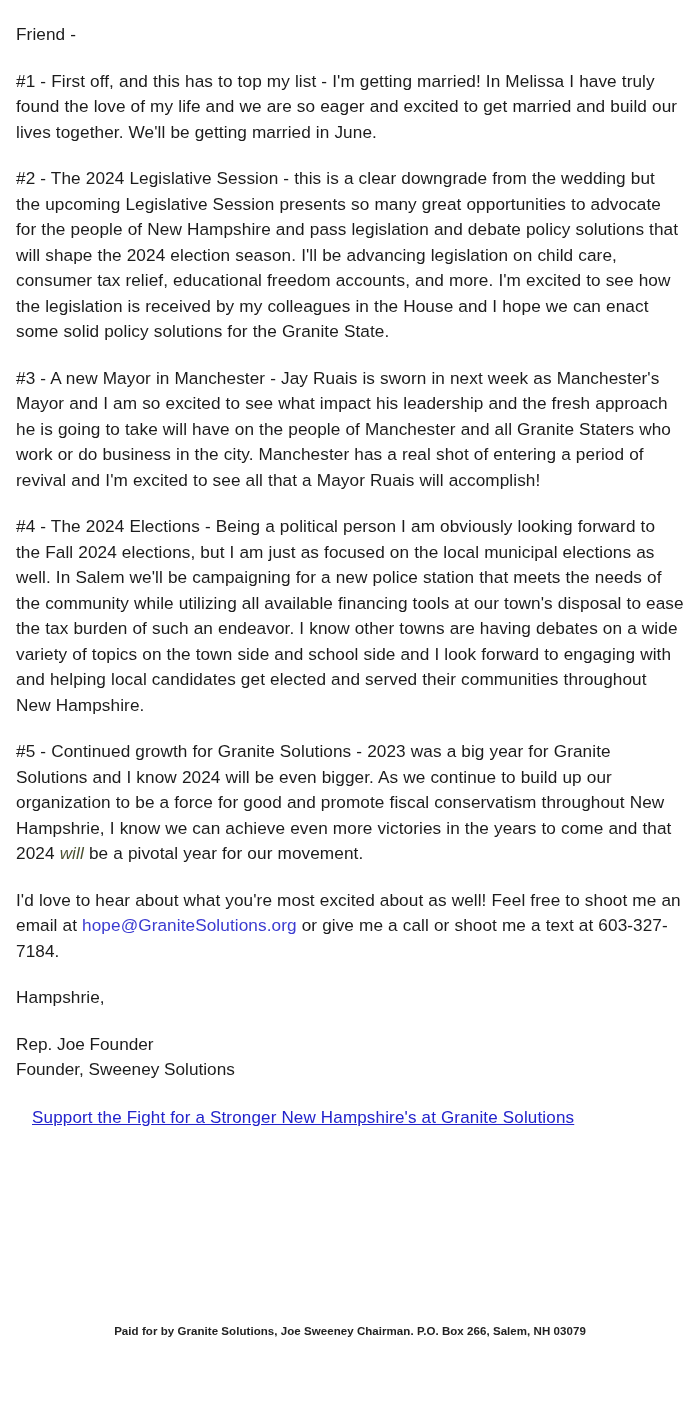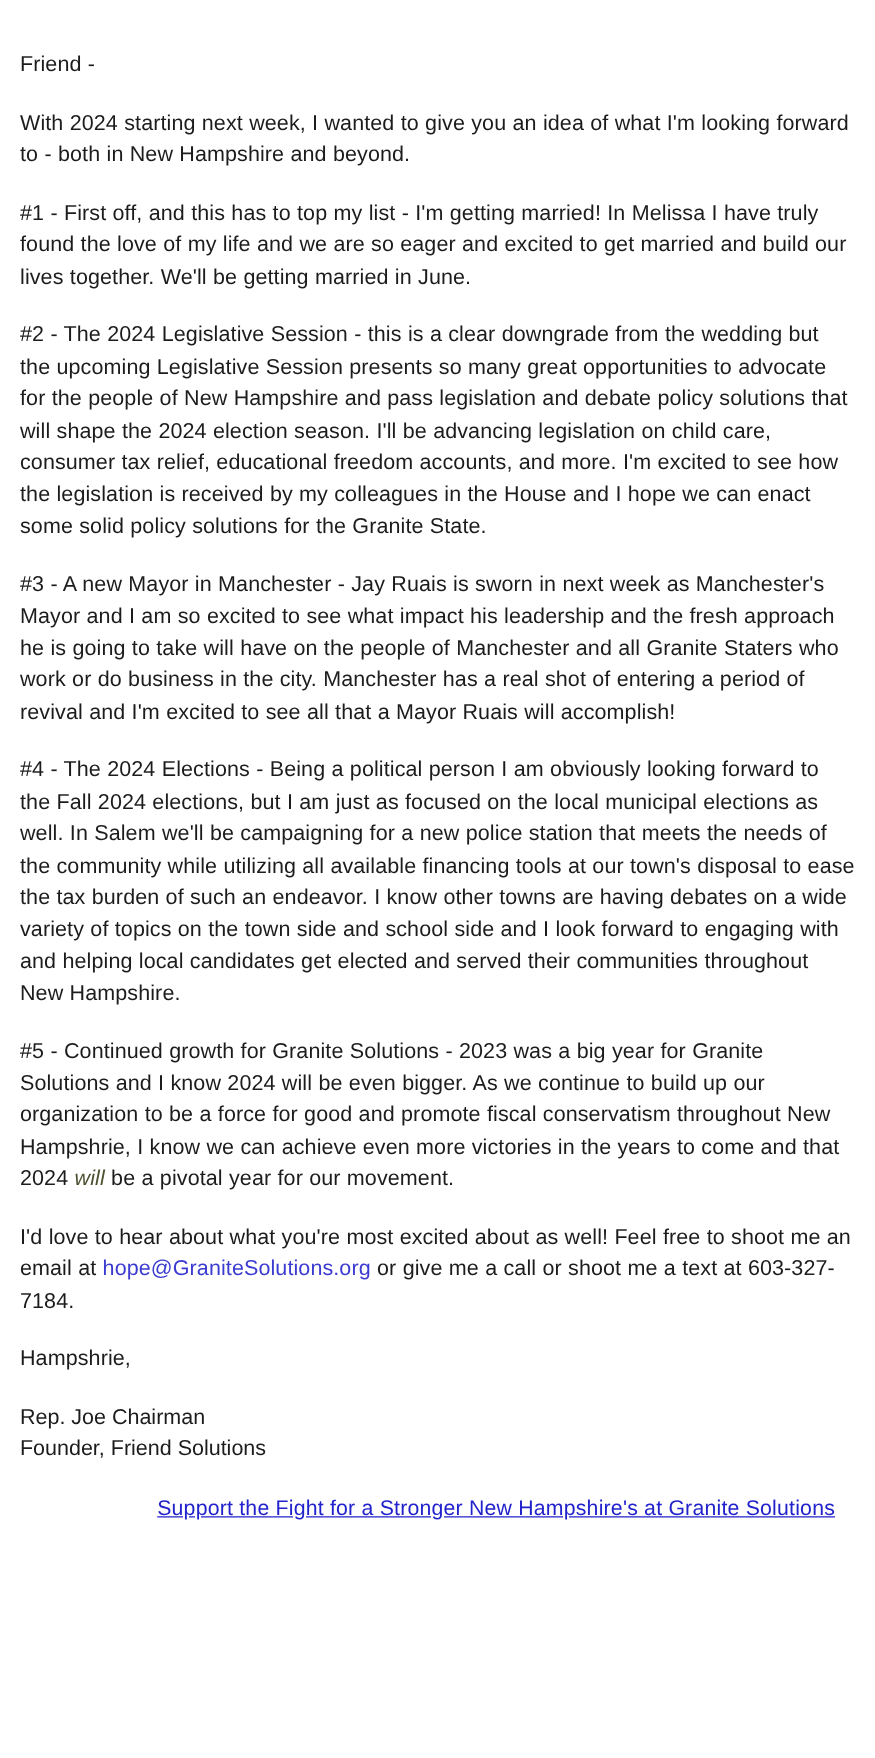--- a/index.html
+++ b/index.html
@@ -17,21 +17,20 @@
   }
   .email-wrap {
     position: relative;
     width: 700px;
     min-height: 1406px;
     box-sizing: border-box;
     background: #ffffff;
   }
   .email-body {
     padding: 22px 16px 0 16px;
-    margin-top: 17px;
   }
   p.para {
     margin: 0 0 21px 0;
     font-size: 17.2px;
     line-height: 25.5px;
     color: #1c1c1c;
     letter-spacing: 0.005em;
     word-spacing: 0.01em;
   }
   .sig-block {
@@ -45,21 +44,21 @@
   }
   a.inline-link {
     color: #3b3bd1;
     text-decoration: none;
   }
   .hl-olive {
     color: #4c5232;
     font-style: italic;
   }
   .cta-row {
-    text-align: right;
+    text-align: left;
     margin-top: 22px;
     padding: 0 16px;
   }
   a.cta-link {
     color: #2222cc;
     text-decoration: underline;
     font-size: 17px;
     line-height: 26px;
     letter-spacing: 0.01em;
   }
@@ -78,39 +77,38 @@
 </style>
 </head>
 <body>
 
 <div class="email-wrap">
 
   <div class="email-body">
 
     <p class="para salutation">Friend -</p>
 
-    <p class="para">With 2024 starting next week, I wanted to give you an idea of what I'm looking forward to - both in New Hampshire and beyond.</p>
 
     <p class="para">#1 - First off, and this has to top my list - I'm getting married! In Melissa I have truly found the love of my life and we are so eager and excited to get married and build our lives together. We'll be getting married in June.</p>
 
     <p class="para">#2 - The 2024 Legislative Session - this is a clear downgrade from the wedding but the upcoming Legislative Session presents so many great opportunities to advocate for the people of New Hampshire and pass legislation and debate policy solutions that will shape the 2024 election season. I'll be advancing legislation on child care, consumer tax relief, educational freedom accounts, and more. I'm excited to see how the legislation is received by my colleagues in the House and I hope we can enact some solid policy solutions for the Granite State.</p>
 
     <p class="para">#3 - A new Mayor in Manchester - Jay Ruais is sworn in next week as Manchester's Mayor and I am so excited to see what impact his leadership and the fresh approach he is going to take will have on the people of Manchester and all Granite Staters who work or do business in the city. Manchester has a real shot of entering a period of revival and I'm excited to see all that a Mayor Ruais will accomplish!</p>
 
     <p class="para">#4 - The 2024 Elections - Being a political person I am obviously looking forward to the Fall 2024 elections, but I am just as focused on the local municipal elections as well. In Salem we'll be campaigning for a new police station that meets the needs of the community while utilizing all available financing tools at our town's disposal to ease the tax burden of such an endeavor. I know other towns are having debates on a wide variety of topics on the town side and school side and I look forward to engaging with and helping local candidates get elected and served their communities throughout New Hampshire.</p>
 
     <p class="para"><span>#5 - Continued growth for Granite Solutions - 2023 was a big year for Granite Solutions and I know 2024 will be even bigger. As we continue to build up our organization to be a force for good and promote fiscal conservatism throughout New Hampshrie, I know we can achieve even more victories in the years to come and that 2024 </span><span class="hl-olive">will</span><span> be a pivotal year for our movement.</span></p>
 
     <p class="para"><span>I'd love to hear about what you're most excited about as well! Feel free to shoot me an email at </span><a class="inline-link" href="#">hope@GraniteSolutions.org</a><span> or give me a call or shoot me a text at 603-327-7184.</span></p>
 
     <p class="para">Hampshrie,</p>
 
     <div class="sig-block">
-      <div>Rep. Joe Chairman</div>
-      <div>Founder, Friend Solutions</div>
+      <div>Rep. Joe Founder</div>
+      <div>Founder, Sweeney Solutions</div>
     </div>
 
     <div class="cta-row">
       <a class="cta-link" href="#">Support the Fight for a Stronger New Hampshire's at Granite Solutions</a>
     </div>
 
   </div>
 
   <div class="spacer"></div>
 

